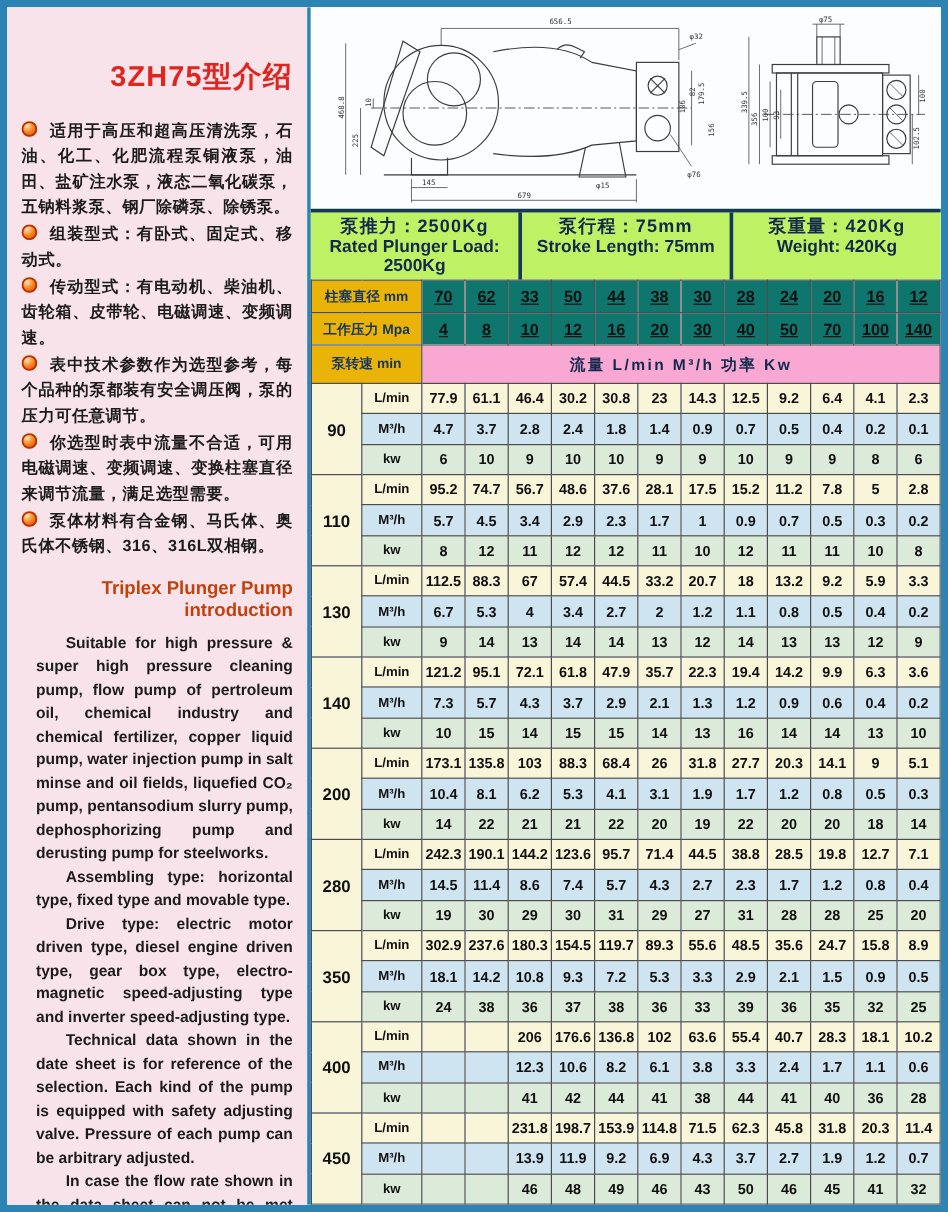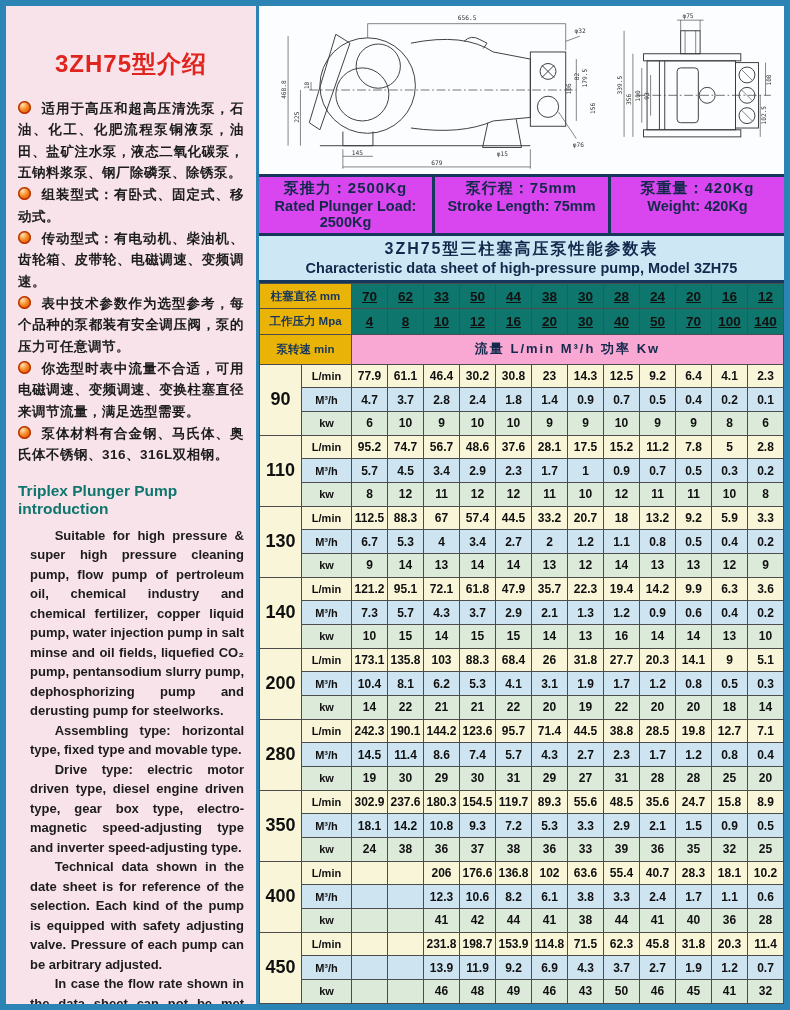--- a/index.html
+++ b/index.html
@@ -2,53 +2,53 @@
 <html><head>
 <meta charset="utf-8">
 <style>
   * { margin:0; padding:0; box-sizing:border-box; }
   html,body { width:790px; height:1010px; }
   body { font-family:"Liberation Sans","DejaVu Sans",sans-serif; background:#2b84b4; }
   .page { width:790px; height:1010px; border:6px solid #2b84b4; display:flex; background:#fff; overflow:hidden; }
 
   
   .sidebar { width:250px; background:#f8e3ea; padding:14px 12px 10px 12px; flex-shrink:0; }
-  .sb-title { color:#e0251f; font-size:24px; font-weight:bold; text-align:center; margin:28px 0 18px 0; letter-spacing:1px; }
+  .sb-title { color:#e0251f; font-size:24px; font-weight:bold; text-align:right; margin:28px 0 18px 0; letter-spacing:1px; }
   .bullet-item { font-size:13.5px; font-weight:600; color:#1c1c1c; line-height:1.58; text-align:justify; letter-spacing:0.5px; margin-bottom:1px; }
   .bullet-dot { display:inline-block; width:13px; height:13px; border-radius:50%;
     background:radial-gradient(circle at 35% 30%, #ffe3b0 0%, #f4831c 45%, #d03c05 100%);
     box-shadow:inset 0 0 0 1.5px #b83104; margin-right:10px; vertical-align:-1px; }
-  .intro-title { color:#0f766e; font-size:15.5px; font-weight:bold; text-align:left; margin:16px 0 8px 0; }
+  .intro-title { color:#c2410c; font-size:15.5px; font-weight:bold; text-align:right; margin:16px 0 8px 0; }
   .para { font-size:13px; font-weight:600; color:#1c1c1c; line-height:1.5; text-align:justify; text-indent:1.9em;margin-left:12px; }
 
   
   .main { flex:1; display:flex; flex-direction:column; border-left:3px solid #2b84b4; background:#eef6fb; }
 
   .drawing { height:168px; background:#fcfdfe; flex-shrink:0; }
   .drawing svg { display:block; width:100%; height:100%; }
   .dim { font-size:7px; fill:#333; font-family:"DejaVu Sans Mono",monospace; }
 
-  .spec-row { display:flex; border-top:3px solid #16365c; background:#d946ef; flex-shrink:0; }
+  .spec-row { display:flex; border-top:3px solid #16365c; background:#bef264; flex-shrink:0; }
   .spec-box { flex:1; text-align:center; padding:2px 0 3px 0; color:#13294b; }
   .spec-box + .spec-box { border-left:3px solid #16365c; }
   .spec-zh { font-size:15px; font-weight:bold; letter-spacing:1px; }
   .spec-en { font-size:14.5px; font-weight:bold; }
 
   .title-band { background:#cde7f5; border-top:3px solid #16365c; border-bottom:3px solid #16365c; text-align:center; padding:3px 0 4px 0; color:#13294b; flex-shrink:0; }
   .tb-zh { font-size:16px; font-weight:bold; letter-spacing:2px; }
   .tb-en { font-size:14.5px; font-weight:bold; }
 
   .table-wrap { flex:1; }
   table { width:100%; height:100%; border-collapse:collapse; table-layout:fixed; }
   td { border:1px solid #4c4c4c; text-align:center; vertical-align:middle; padding:0;
        font-size:12px; font-weight:700; color:#101010; overflow:hidden; white-space:nowrap; }
   td.hlabel { font-size:11.5px; color:#16365c; background:#eab308; letter-spacing:0px; }
   td.hval   { font-size:13.5px; background:#0f766e;text-decoration:underline; }
   td.hflow  { font-size:13px; color:#13294b; background:#f9a8d4; letter-spacing:2px; }
-  td.rpm    { background:#f9f5d8; font-size:18px; }
+  td.rpm    { background:#f9f5d8; font-size:14px; }
   td.unit   { font-size:11px; }
   tr.r-lmin td { background:#f9f5d8; }
   tr.r-m3h  td { background:#cfe4f1; }
   tr.r-kw   td { background:#dcead9; }
   tr.r-lmin td.rpm, tr.r-m3h td.rpm, tr.r-kw td.rpm { background:#f9f5d8; }
 </style>
 </head>
 <body>
 
 <div class="page">
@@ -171,24 +171,20 @@
       <div class="spec-box">
         <div class="spec-zh">泵行程：75mm</div>
         <div class="spec-en">Stroke Length: 75mm</div>
       </div>
       <div class="spec-box">
         <div class="spec-zh">泵重量：420Kg</div>
         <div class="spec-en">Weight: 420Kg</div>
       </div>
     </div>
 
-    <div class="title-band">
-      <div class="tb-zh">3ZH75型三柱塞高压泵性能参数表</div>
-      <div class="tb-en">Characteristic data sheet of high-pressure pump, Model 3ZH75</div>
-    </div>
 
     <div class="table-wrap">
       <table>
         <colgroup>
             <col style="width:42px">
             <col style="width:50px">
           </colgroup>
         <tbody id="tbl-body">
             <tr>
               <td class="hlabel" colspan="2">柱塞直径 mm</td>

